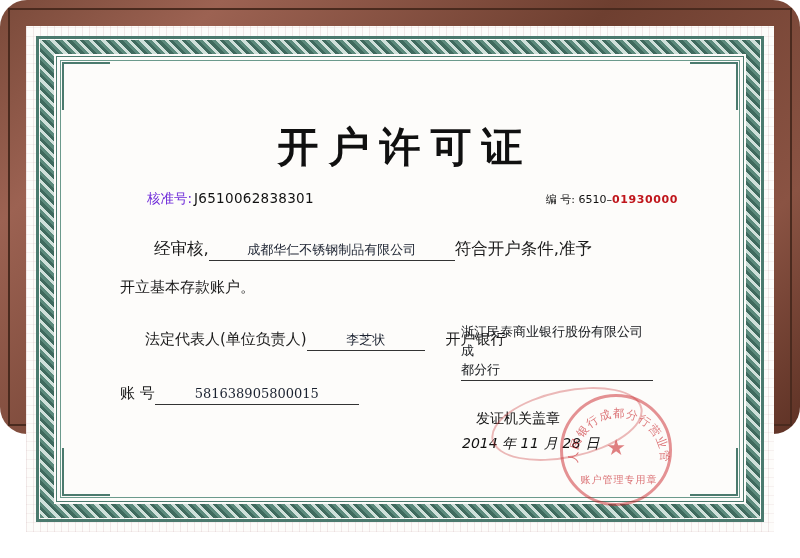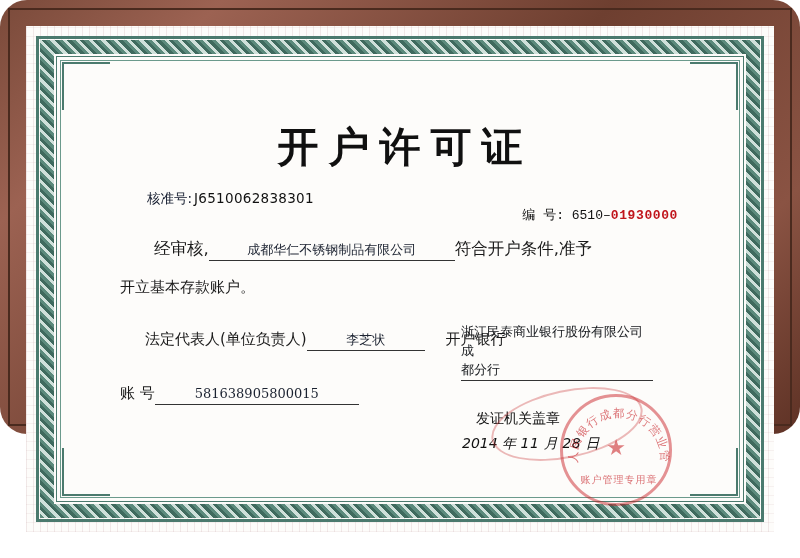--- a/index.html
+++ b/index.html
@@ -148,30 +148,29 @@
   }
 
   .row-approval {
     position: absolute;
     left: 75px;
     top: 118px;
     width: 520px;
     font-size: 13.5px;
     font-family: "DejaVu Sans", sans-serif;
   }
-  .approval-no-label { color: #0f172a; }
+  .approval-no-label { color: #6d28d9; }
   .approval-no-value { color: #111; margin-left: 2px; letter-spacing: 0.3px; }
 
   .row-serial {
     position: absolute;
     right: 50px;
-    top: 134px;
-    font-size: 13px;
+    top: 120px;
+    font-size: 11px;
     white-space: nowrap;
-    font-family: Liberation Mono, monospace;
   }
   .serial-prefix { color: #111; }
   .serial-red {
     color: #c0161c;
     font-weight: bold;
     letter-spacing: 0.6px;
   }
 
   .body-line1 {
     position: absolute;

